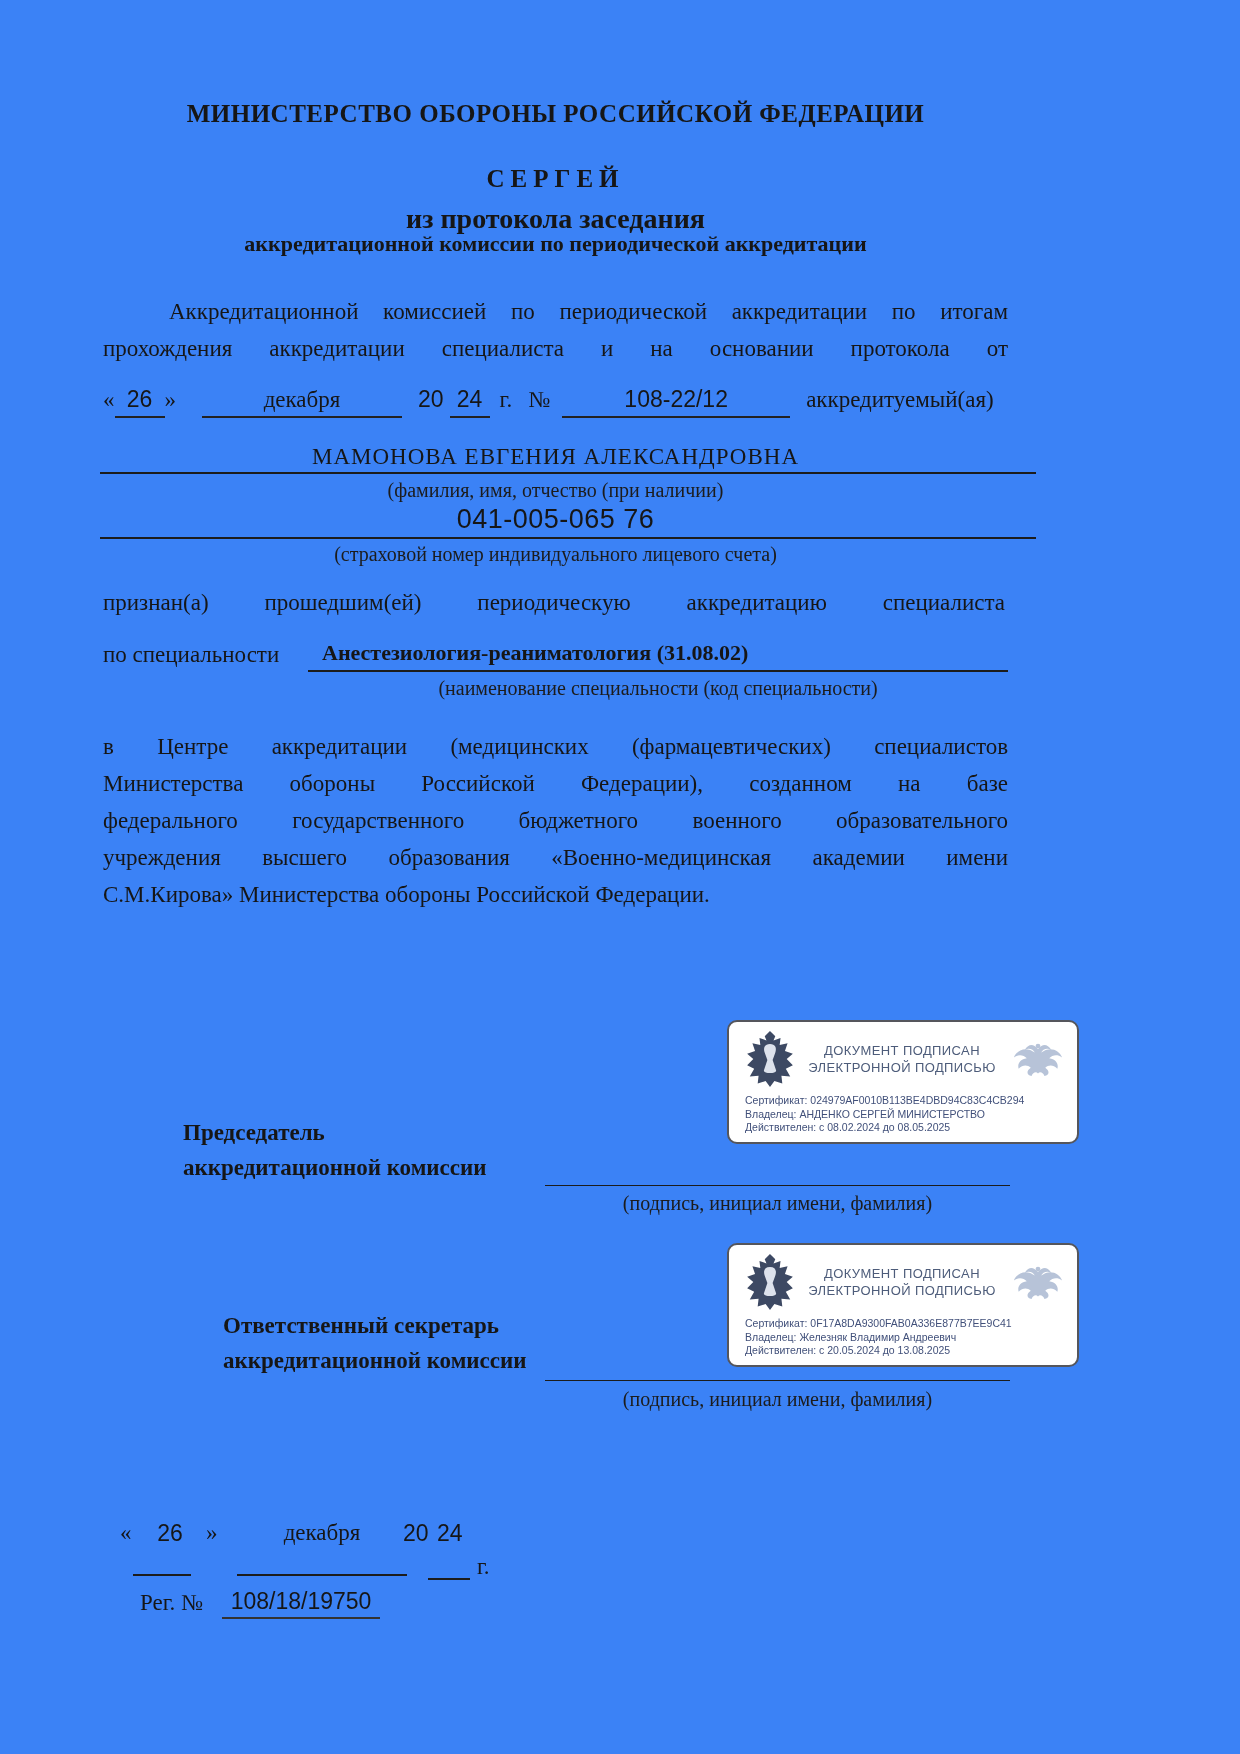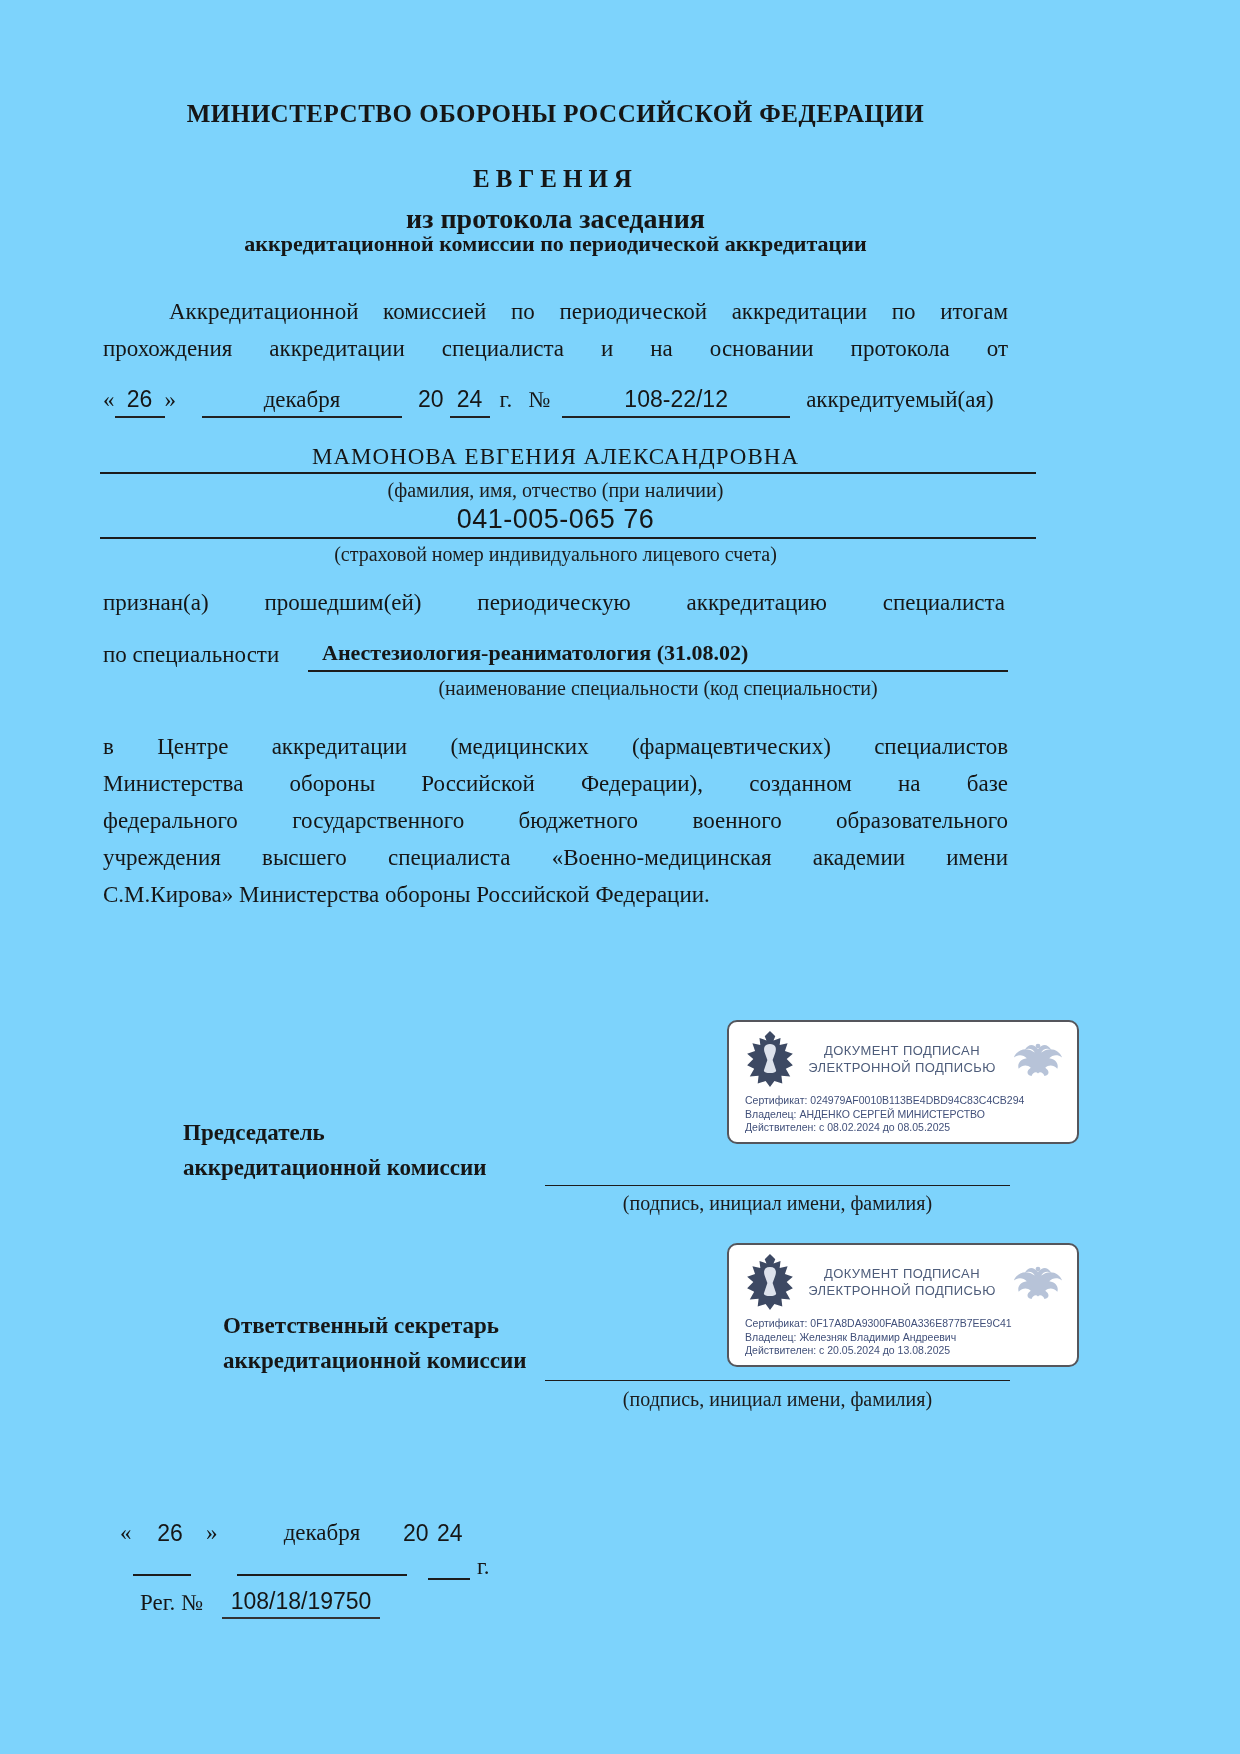--- a/index.html
+++ b/index.html
@@ -1,18 +1,18 @@
 <!DOCTYPE html>
 <html><head>
 <meta charset="utf-8">
 <style>
   html,body { margin:0; padding:0; background:#e8e8e8; }
   .page {
     position:relative; width:1240px; height:1754px; margin:0 auto;
-    background:#7dd3fc; color:#161616; overflow:hidden;
+    background:#3b82f6; color:#161616; overflow:hidden;
     font-family:"Liberation Serif","DejaVu Serif",serif;
   }
   .abs { position:absolute; }
   .center { text-align:center; }
   .bold { font-weight:bold; }
   .ministry { top:100px; left:103px; width:905px; font-size:25px; letter-spacing:0.5px; }
   .doc-title { top:165px; left:103px; width:905px; font-size:25px; letter-spacing:6px; }
   .subtitle1 { top:203px; left:103px; width:905px; font-size:28px; }
   .subtitle2 { top:231px; left:103px; width:905px; font-size:22px; }
   .para { left:103px; width:905px; font-size:23px; line-height:37px; }
@@ -36,21 +36,21 @@
   .crest-icon { flex:0 0 auto; }
   .eagle-icon { flex:0 0 auto; opacity:0.75; }
   .footer-text { font-size:23px; }
 </style>
 </head>
 <body>
 
 <div class="page">
 
   <div class="abs center bold ministry">МИНИСТЕРСТВО ОБОРОНЫ РОССИЙСКОЙ ФЕДЕРАЦИИ</div>
-  <div class="abs center bold doc-title">ЕВГЕНИЯ</div>
+  <div class="abs center bold doc-title">СЕРГЕЙ</div>
   <div class="abs center bold subtitle1">из протокола заседания</div>
   <div class="abs center bold subtitle2">аккредитационной комиссии по периодической аккредитации</div>
 
   <div class="abs para" style="top:293px;">
     <div class="jline indent">Аккредитационной комиссией по периодической аккредитации по итогам</div>
     <div class="jline">прохождения аккредитации специалиста и на основании протокола от</div>
   </div>
 
   <div class="abs date-line">
     <span>«</span>
@@ -77,21 +77,21 @@
 
   <div class="abs" style="top:642px;left:103px;font-size:23px;">по специальности</div>
   <div class="abs bold" style="top:640px;left:322px;font-size:22px;">Анестезиология-реаниматология (31.08.02)</div>
   <div class="hrule" style="top:670px;left:308px;width:700px;"></div>
   <div class="abs center caption" style="top:677px;left:308px;width:700px;">(наименование специальности (код специальности)</div>
 
   <div class="abs para" style="top:728px;">
     <div class="jline">в Центре аккредитации (медицинских (фармацевтических) специалистов</div>
     <div class="jline">Министерства обороны Российской Федерации), созданном на базе</div>
     <div class="jline">федерального государственного бюджетного военного образовательного</div>
-    <div class="jline">учреждения высшего специалиста «Военно-медицинская академии имени</div>
+    <div class="jline">учреждения высшего образования «Военно-медицинская академии имени</div>
     <div>С.М.Кирова» Министерства обороны Российской Федерации.</div>
   </div>
 
   <div class="stamp" style="top:1020px;">
     <div class="stamp-head">
       <svg class="crest-icon" width="50" height="58" viewBox="0 0 54 66">
         <path fill="#3d4963" d="M27 1 L33 7 L31 12 L39 9 L38 17 L47 15 L44 24 L53 27 L46 33 L53 40 L45 44 L50 53 L40 52 L41 61 L32 58 L27 65 L22 58 L13 61 L14 52 L4 53 L9 44 L1 40 L8 33 L1 27 L10 24 L7 15 L16 17 L15 9 L23 12 L21 7 Z"></path>
         <path fill="#dde2ec" d="M27 16 C33 16 35 20 33 26 L30 34 L34 46 C34 50 20 50 20 46 L24 34 L21 26 C19 20 21 16 27 16 Z"></path>
       </svg>
       <div class="stamp-title">

